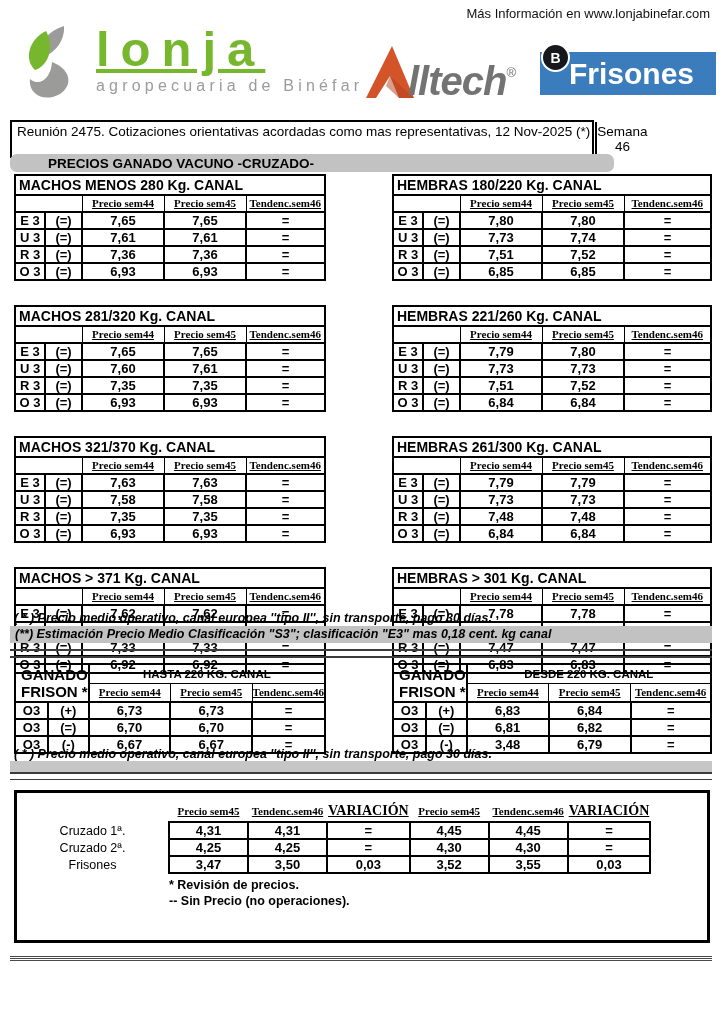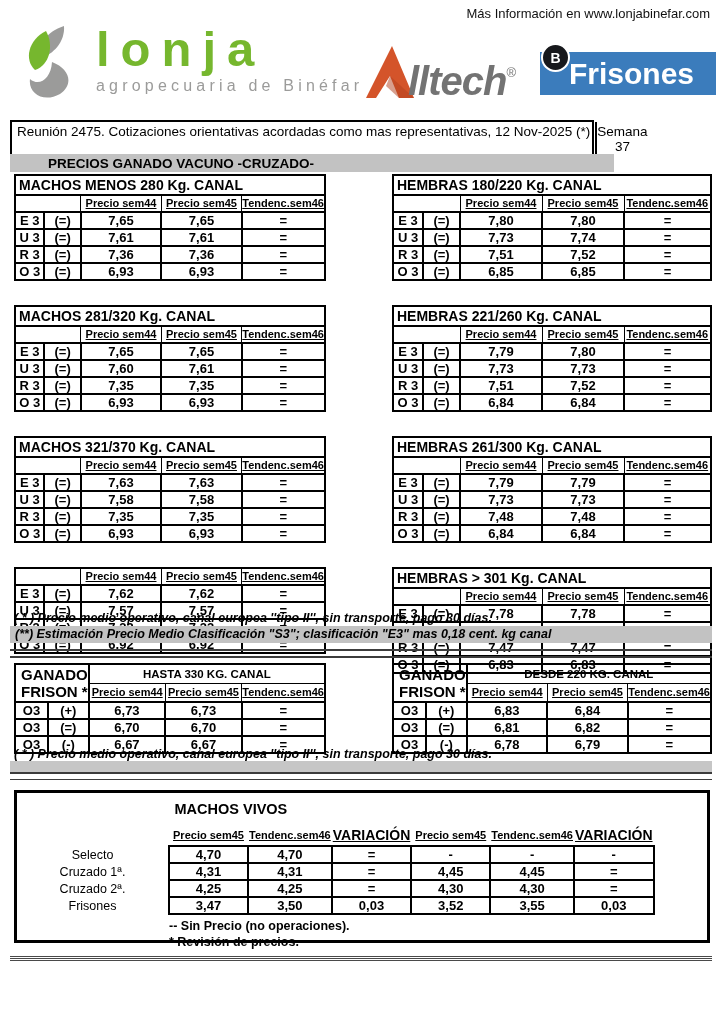--- a/index.html
+++ b/index.html
@@ -3,48 +3,48 @@
 <meta charset="utf-8">
 <style>
   html,body{margin:0;padding:0;background:#fff;}
   .page{position:relative;width:724px;height:1024px;background:#fff;overflow:hidden;
         font-family:"Liberation Sans",sans-serif;color:#000;}
 
   
   .more-info{position:absolute;top:6px;right:14px;font-size:13px;color:#111;}
   .lonja{position:absolute;left:22px;top:24px;display:flex;align-items:flex-start;}
   .lonja-text{margin-left:8px;}
-  .lonja-name{font-size:49px;line-height:50px;font-weight:700;letter-spacing:11px;color:#76b72e;}
+  .lonja-name{font-size:49px;line-height:50px;font-weight:700;letter-spacing:11px;color:#76b72e;text-decoration:underline;}
   .lonja-tag{font-size:16px;letter-spacing:4.2px;color:#9b9b9a;margin-top:3px;}
   .alltech{position:absolute;left:366px;top:46px;display:flex;align-items:flex-end;}
   .alltech-text{font-size:40px;line-height:42px;font-weight:800;font-style:italic;
                 letter-spacing:-1px;margin-left:-6px;color:#737373;}
   .alltech-reg{font-size:13px;vertical-align:18px;font-style:normal;font-weight:400;}
   .sabadell{position:absolute;left:540px;top:52px;width:176px;height:43px;background:#3b7cbc;}
   .sabadell-badge{position:absolute;top:-9px;left:1px;width:25px;height:25px;border-radius:50%;
                   background:#17181c;color:#fff;font-weight:700;font-size:14px;display:flex;
                   align-items:center;justify-content:center;border:2px solid #fff;}
   .sabadell-text{color:#fff;font-weight:700;font-size:30px;line-height:44px;padding-left:29px;}
 
   
   .meeting-bar{position:absolute;top:120px;left:10px;width:584px;border:2px solid #000;
                display:flex;font-size:13.5px;box-sizing:border-box;background:#fff;}
   .meeting-title{flex:1;padding:2px 5px;white-space:nowrap;}
   .meeting-week{width:90px;border-left:2px solid #000;text-align:center;padding:2px 0;}
   .section-bar{position:absolute;top:154px;left:10px;width:604px;height:18px;background:#c2c2c2;
-               font-weight:700;font-size:13.5px;padding:2px 0 0 38px;box-sizing:border-box;}
+               font-weight:700;font-size:13.5px;padding:2px 0 0 38px;box-sizing:border-box;border-radius:7px;}
 
   
   .col-left{position:absolute;left:14px;top:174px;width:312px;}
   .col-right{position:absolute;left:392px;top:174px;width:320px;}
   table.grid{border-collapse:collapse;width:100%;border:2px solid #000;margin-bottom:24px;}
   table.grid td{overflow:hidden;}
   .grid .tt td{font-size:14px;font-weight:700;text-align:left;padding:1px 3px;border:2px solid #000;}
   .grid .th td{font-size:11px;font-weight:700;text-align:center;border:1px solid #000;padding:1px 0 2px;}
-  .u{text-decoration:underline;}
+  .u{text-decoration:underline;font-family:Liberation Serif, serif;}
   .grid .dr td{border:2px solid #000;font-weight:700;font-size:13px;text-align:center;
                height:15px;padding:0;}
   .grid .c-eq{font-size:12px;}
   .f-lbl{font-size:15px;font-weight:700;text-align:left;padding:1px 0 1px 5px;line-height:17px;
          border:2px solid #000;}
   .f-span{font-size:11.5px;font-weight:700;text-align:center;border:1px solid #000;padding:2px 0;}
   .frison-wrap-left{position:absolute;left:14px;top:663px;width:312px;}
   .frison-wrap-right{position:absolute;left:392px;top:663px;width:320px;}
 
   
@@ -104,21 +104,21 @@
     <span class="alltech-text"><span>lltech</span><span class="alltech-reg">®</span></span>
   </div>
 
   <div class="sabadell">
     <div class="sabadell-badge">B</div>
     <div class="sabadell-text">Frisones</div>
   </div>
 
   <div class="meeting-bar">
     <div class="meeting-title">Reunión 2475. Cotizaciones orientativas acordadas como mas representativas, 12 Nov-2025 (*)</div>
-    <div class="meeting-week">Semana 37</div>
+    <div class="meeting-week">Semana 46</div>
   </div>
 
   <div class="section-bar">PRECIOS GANADO VACUNO -CRUZADO-</div>
 
   <div class="col-left">
     <table class="grid">
         <colgroup>
           <col style="width:30px">
           <col style="width:37px">
           <col style="width:82px">
@@ -263,20 +263,23 @@
       </table>
     <table class="grid">
         <colgroup>
           <col style="width:30px">
           <col style="width:37px">
           <col style="width:82px">
           <col style="width:82px">
           <col>
         </colgroup>
         <tbody>
+          <tr class="tt">
+            <td colspan="5">MACHOS &gt; 371 Kg. CANAL</td>
+          </tr>
           <tr class="th">
             <td colspan="2"></td>
             <td><span class="u">Precio sem44</span></td>
             <td><span class="u">Precio sem45</span></td>
             <td><span class="u">Tendenc.sem46</span></td>
           </tr>
           <tr class="dr">
      <td>E 3</td>
      <td class="c-eq">(=)</td>
      <td>7,62</td>
@@ -511,21 +514,21 @@
         <colgroup>
           <col style="width:30px">
           <col style="width:37px">
           <col style="width:82px">
           <col style="width:82px">
           <col>
         </colgroup>
         <tbody>
           <tr>
        <td colspan="2" rowspan="2" class="f-lbl">GANADO<br>FRISON *</td>
-       <td colspan="3" class="f-span">HASTA 330 KG. CANAL</td>
+       <td colspan="3" class="f-span">HASTA 220 KG. CANAL</td>
           </tr>
           <tr class="th">
             <td><span class="u">Precio sem44</span></td>
             <td><span class="u">Precio sem45</span></td>
             <td><span class="u">Tendenc.sem46</span></td>
           </tr>
           <tr class="dr">
      <td>O3</td>
      <td class="c-eq">(+)</td>
      <td>6,73</td>
@@ -578,62 +581,52 @@
           <tr class="dr">
      <td>O3</td>
      <td class="c-eq">(=)</td>
      <td>6,81</td>
      <td>6,82</td>
      <td>=</td>
           </tr>
           <tr class="dr">
      <td>O3</td>
      <td class="c-eq">(-)</td>
-     <td>6,78</td>
+     <td>3,48</td>
      <td>6,79</td>
      <td>=</td>
           </tr>
         </tbody>
       </table>
   </div>
 
   <div class="fn fn3">( * ) Precio medio operativo, canal europea ''tipo II'', sin transporte, pago 30 días.</div>
   <div class="graybar"></div>
   <div class="div2"></div>
 
   <div class="vivos-box">
-    <div class="vivos-title">MACHOS VIVOS</div>
     <table class="vivos" id="vivos-table">
         <colgroup>
           <col style="width:152px">
           <col style="width:79px">
           <col style="width:79px">
           <col style="width:79px">
           <col style="width:79px">
           <col style="width:79px">
           <col style="width:79px">
         </colgroup>
         <tbody>
           <tr class="th">
             <td></td>
             <td><span class="u">Precio sem45</span></td>
             <td><span class="u">Tendenc.sem46</span></td>
             <td><span class="u small">VARIACIÓN</span></td>
             <td><span class="u">Precio sem45</span></td>
             <td><span class="u">Tendenc.sem46</span></td>
             <td><span class="u small">VARIACIÓN</span></td>
-          </tr>
-          <tr>
-            <td class="v-lbl">Selecto</td>
-            <td class="v-val">4,70</td>
-            <td class="v-val">4,70</td>
-            <td class="v-val">=</td>
-            <td class="v-val">-</td>
-            <td class="v-val">-</td>
-            <td class="v-val">-</td>
           </tr>
           <tr>
             <td class="v-lbl">Cruzado 1ª.</td>
             <td class="v-val">4,31</td>
             <td class="v-val">4,31</td>
             <td class="v-val">=</td>
             <td class="v-val">4,45</td>
             <td class="v-val">4,45</td>
             <td class="v-val">=</td>
           </tr>
@@ -651,19 +644,19 @@
             <td class="v-val">3,47</td>
             <td class="v-val">3,50</td>
             <td class="v-val">0,03</td>
             <td class="v-val">3,52</td>
             <td class="v-val">3,55</td>
             <td class="v-val">0,03</td>
           </tr>
         </tbody>
       </table>
     <div class="vivos-notes">
+      <div>*  Revisión de precios.</div>
       <div>--  Sin Precio (no operaciones).</div>
-      <div>*  Revisión de precios.</div>
     </div>
   </div>
 
   <div class="triple"></div>
 </div>
 
 </body></html>

